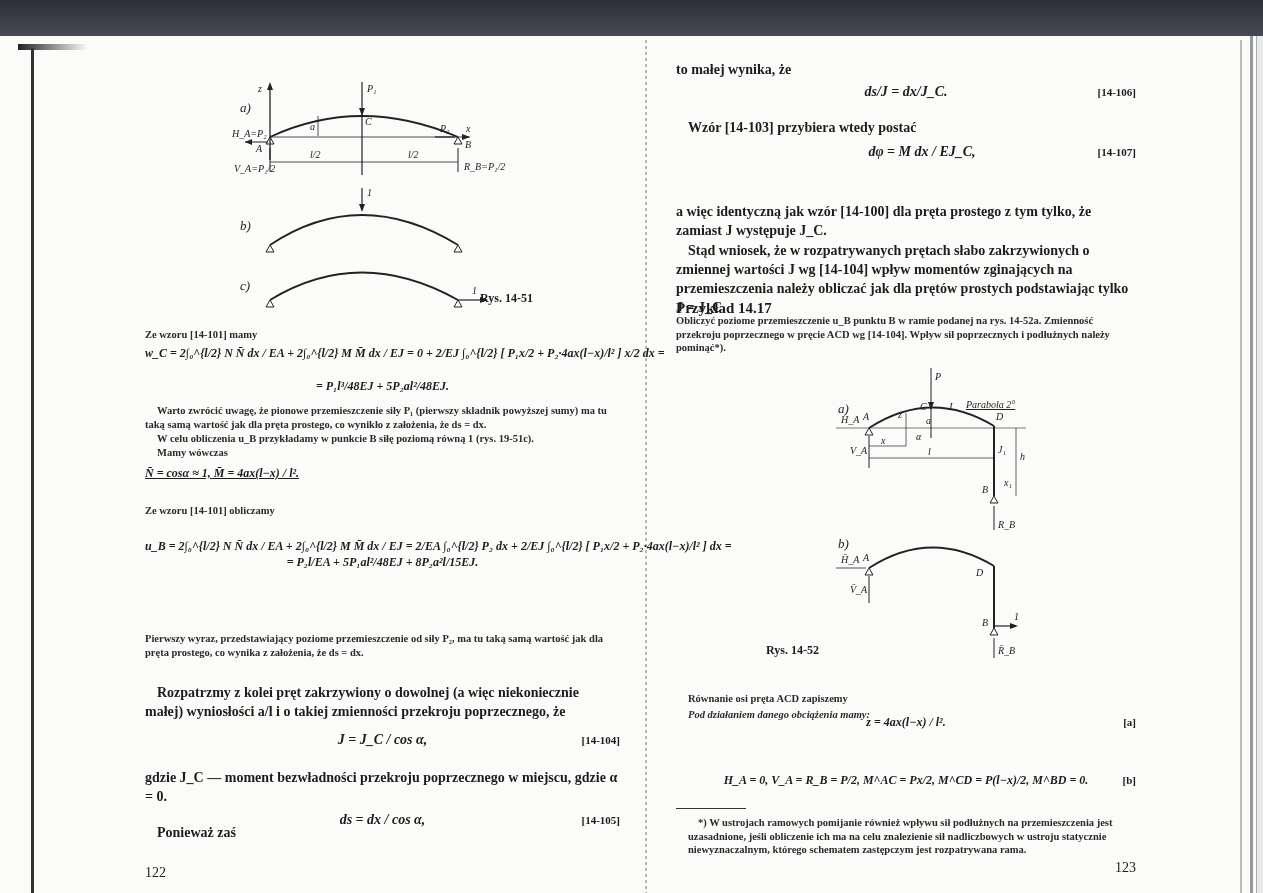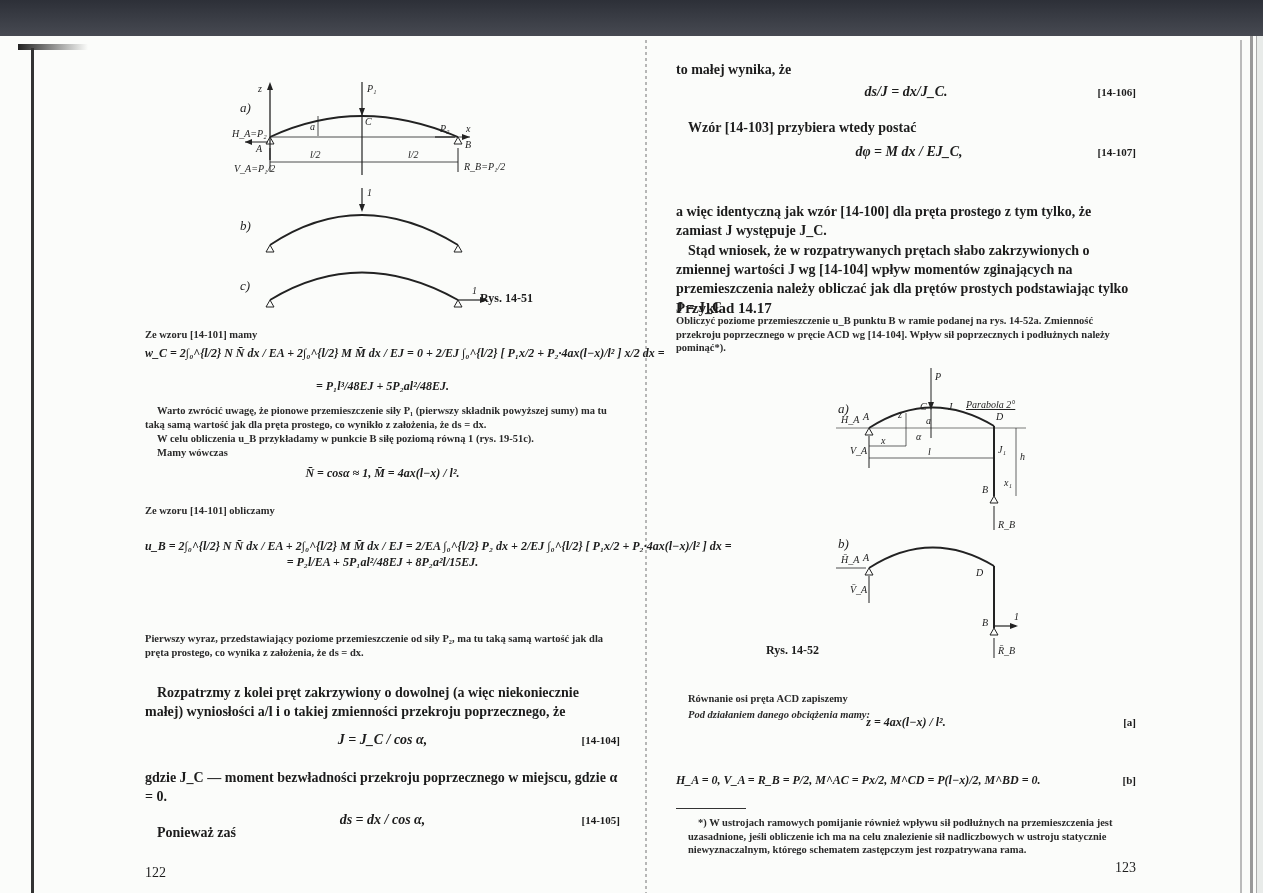--- a/index.html
+++ b/index.html
@@ -94,21 +94,21 @@
   </div>
   <div class="abs cap" style="left:335px;top:230px;">Rys. 14-51</div>
 
   <div class="abs small" style="left:0;top:268px;">Ze wzoru [14-101] mamy</div>
   <div class="eq" style="left:0;top:285px;width:475px;text-align:center;">w_C = 2∫₀^{l/2} N N̄ dx / EA + 2∫₀^{l/2} M M̄ dx / EJ = 0 + 2/EJ ∫₀^{l/2} [ P₁x/2 + P₂·4ax(l−x)/l² ] x/2 dx =</div>
   <div class="eq" style="left:0;top:318px;width:475px;text-align:center;">= P₁l³/48EJ + 5P₂al²/48EJ.</div>
 
   <div class="abs small" style="left:0;top:344px;width:475px;text-indent:12px;">Warto zwrócić uwagę, że pionowe przemieszczenie siły P₁ (pierwszy składnik powyższej sumy) ma tu taką samą wartość jak dla pręta prostego, co wynikło z założenia, że ds = dx.</div>
   <div class="abs small" style="left:0;top:372px;width:475px;text-indent:12px;">W celu obliczenia u_B przykładamy w punkcie B siłę poziomą równą 1 (rys. 19-51c).</div>
   <div class="abs small" style="left:12px;top:386px;">Mamy wówczas</div>
-  <div class="eq" style="left:0;top:405px;width:475px;text-align:center;">N̄ = cosα ≈ 1,   M̄ = 4ax(l−x) / l².</div>
+  <div class="eq" style="left:0;top:405px;width:475px;text-decoration:underline;">N̄ = cosα ≈ 1,   M̄ = 4ax(l−x) / l².</div>
 
   <div class="abs small" style="left:0;top:444px;">Ze wzoru [14-101] obliczamy</div>
   <div class="eq" style="left:0;top:478px;width:475px;text-align:center;">u_B = 2∫₀^{l/2} N N̄ dx / EA + 2∫₀^{l/2} M M̄ dx / EJ = 2/EA ∫₀^{l/2} P₂ dx + 2/EJ ∫₀^{l/2} [ P₁x/2 + P₂·4ax(l−x)/l² ] dx =</div>
   <div class="eq" style="left:0;top:494px;width:475px;text-align:center;">= P₂l/EA + 5P₁al²/48EJ + 8P₂a²l/15EJ.</div>
 
   <div class="abs small" style="left:0;top:572px;width:475px;">Pierwszy wyraz, przedstawiający poziome przemieszczenie od siły P₂, ma tu taką samą wartość jak dla pręta prostego, co wynika z założenia, że ds = dx.</div>
 
   <div class="abs big" style="left:0;top:623px;width:475px;text-indent:12px;">Rozpatrzmy z kolei pręt zakrzywiony o dowolnej (a więc niekoniecznie małej) wyniosłości a/l i o takiej zmienności przekroju poprzecznego, że</div>
   <div class="eq" style="left:0;top:672px;width:475px;text-align:center;font-size:14px;">J = J_C / cos α,</div>
   <div class="eqnum" style="top:672px;">[14-104]</div>
@@ -119,21 +119,21 @@
   <div class="eqnum" style="top:752px;">[14-105]</div>
 
   <div class="pagenum" style="left:0;top:805px;">122</div>
 </div>
 
 <div class="page rp">
   <div class="abs big" style="left:0;top:0;">to małej wynika, że</div>
   <div class="eq" style="left:0;top:24px;width:460px;text-align:center;font-size:14px;">ds/J = dx/J_C.</div>
   <div class="eqnum" style="top:24px;">[14-106]</div>
   <div class="abs big" style="left:12px;top:58px;">Wzór [14-103] przybiera wtedy postać</div>
-  <div class="eq" style="left:3px;top:84px;width:460px;text-align:center;font-size:14px;">dφ = M dx / EJ_C,</div>
+  <div class="eq" style="left:16px;top:84px;width:460px;text-align:center;font-size:14px;">dφ = M dx / EJ_C,</div>
   <div class="eqnum" style="top:84px;">[14-107]</div>
   <div class="abs big" style="left:0;top:142px;width:460px;">a więc identyczną jak wzór [14-100] dla pręta prostego z tym tylko, że zamiast J występuje J_C.</div>
   <div class="abs big" style="left:0;top:181px;width:460px;text-indent:12px;">Stąd wniosek, że w rozpatrywanych prętach słabo zakrzywionych o zmiennej wartości J wg [14-104] wpływ momentów zginających na przemieszczenia należy obliczać jak dla prętów prostych podstawiając tylko J = J_C.</div>
 
   <div class="abs heading" style="left:0;top:240px;">Przykład 14.17</div>
   <div class="abs small" style="left:0;top:254px;width:460px;">Obliczyć poziome przemieszczenie u_B punktu B w ramie podanej na rys. 14-52a. Zmienność przekroju poprzecznego w pręcie ACD wg [14-104]. Wpływ sił poprzecznych i podłużnych należy pominąć*).</div>
 
   <div class="abs fig" style="left:160px;top:298px;width:200px;height:290px;">
     <svg width="200" height="290">
 
@@ -188,20 +188,20 @@
       <line x1="158" y1="280" x2="158" y2="300" stroke="#222" stroke-width="1"></line>
       <text x="162" y="296">R̄_B</text>
     </svg>
   </div>
   <div class="abs cap" style="left:90px;top:582px;">Rys. 14-52</div>
 
   <div class="abs small" style="left:12px;top:632px;">Równanie osi pręta ACD zapiszemy</div>
   <div class="eq" style="left:0;top:654px;width:460px;text-align:center;">z = 4ax(l−x) / l².</div>
   <div class="eqnum" style="top:654px;">[a]</div>
   <div class="abs small" style="left:12px;top:648px;font-style:italic;">Pod działaniem danego obciążenia mamy:</div>
-  <div class="eq" style="left:0;top:712px;width:460px;">H_A = 0,   V_A = R_B = P/2,   M^AC = Px/2,   M^CD = P(l−x)/2,   M^BD = 0.</div>
+  <div class="eq" style="left:0;top:712px;width:460px;text-align:center;">H_A = 0,   V_A = R_B = P/2,   M^AC = Px/2,   M^CD = P(l−x)/2,   M^BD = 0.</div>
   <div class="eqnum" style="top:712px;">[b]</div>
 
   <div class="fnline" style="left:0;top:748px;"></div>
   <div class="abs small" style="left:12px;top:756px;width:460px;text-indent:10px;">*) W ustrojach ramowych pomijanie również wpływu sił podłużnych na przemieszczenia jest uzasadnione, jeśli obliczenie ich ma na celu znalezienie sił nadliczbowych w ustroju statycznie niewyznaczalnym, którego schematem zastępczym jest rozpatrywana rama.</div>
 
   <div class="pagenum" style="right:0;top:800px;">123</div>
 </div>
 
 </body></html>

